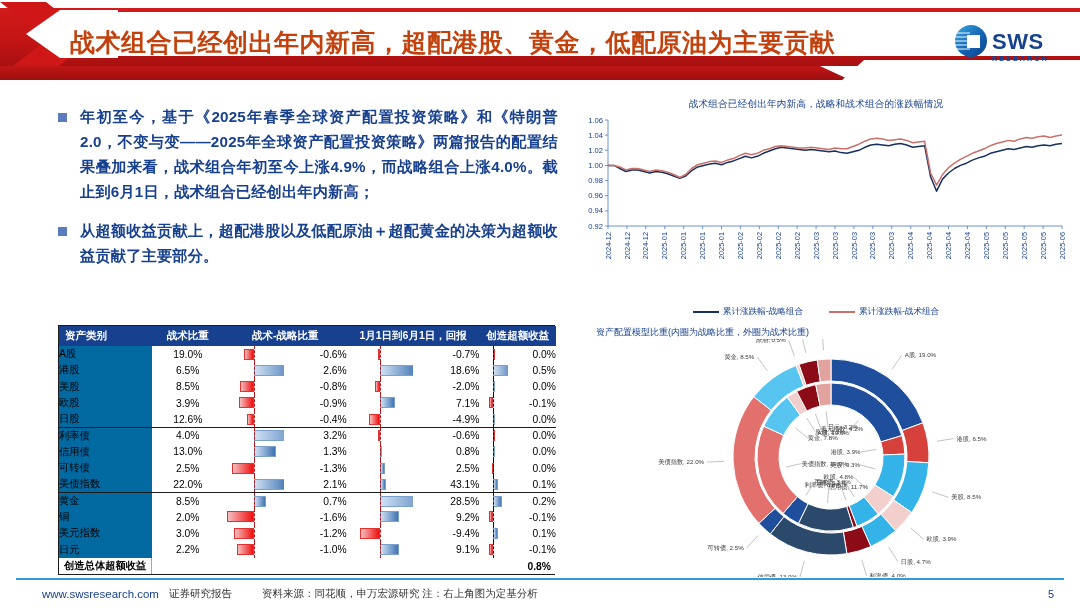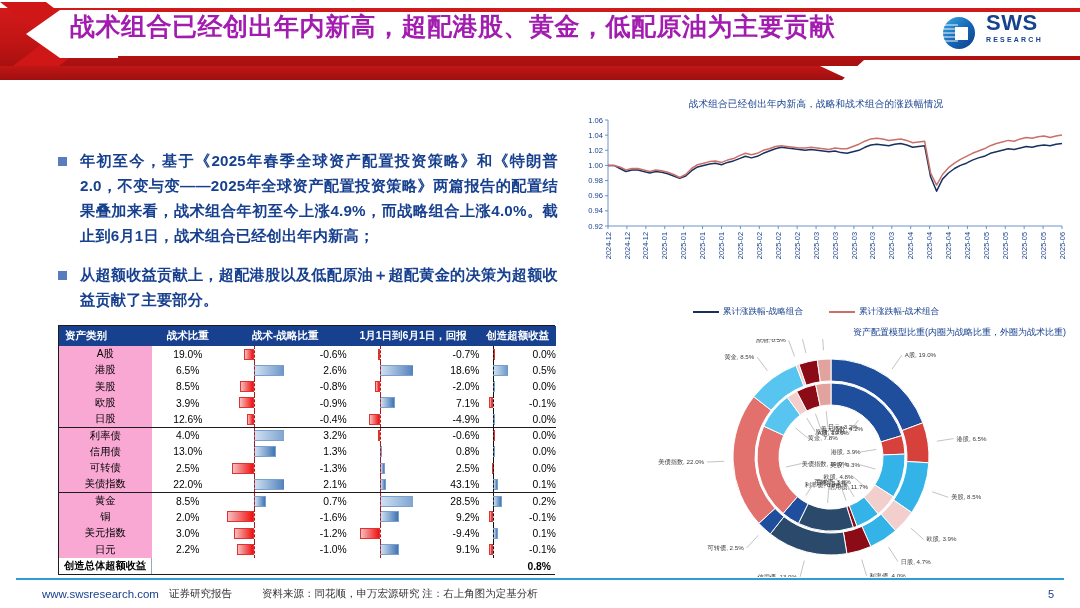--- a/index.html
+++ b/index.html
@@ -27,65 +27,65 @@
     position:absolute; left:0px; top:2px; width:110px; height:74px;
     background:#cf1717;
     clip-path: polygon(0 0, 46px 0, 94px 37px, 46px 74px, 0 74px, 48px 37px);
   }
   .hdr-white-wedge {
     position:absolute; left:26px; top:10px; width:92px; height:48px;
     background:#ffffff;
     clip-path: polygon(34px 0, 92px 0, 92px 48px, 34px 48px, 0 24px);
   }
   .hdr-title {
-    position:absolute; left:70px; top:6px; width:810px; height:40px;
+    position:absolute; left:70px; top:22px; width:810px; height:40px;
     line-height:40px;
-    color:#a21caf; font-size:25px; font-weight:bold;
+    color:#c2410c; font-size:25px; font-weight:bold;
     letter-spacing:0.5px; white-space:nowrap;
     font-family:"Liberation Sans","DejaVu Sans",sans-serif;
   }
   .hdr-bottom-bar {
     position:absolute; left:0; top:66px; width:1080px; height:14px;
     background:linear-gradient(180deg,#c21616 0%,#9e0f0f 100%);
     clip-path: polygon(0 0, 820px 0, 850px 14px, 1080px 14px, 1080px 0, 1080px 14px, 0 14px);
   }
   .hdr-bottom-white {
     position:absolute; left:840px; top:60px; width:240px; height:22px;
     background:#ffffff;
     clip-path: polygon(24px 0, 240px 0, 240px 22px, 0 22px);
   }
 
   
-  .logo-wrap { position:absolute; right:24px; top:12px; width:118px; height:50px; display:flex; align-items:flex-start; gap:6px; }
+  .logo-wrap { position:absolute; right:12px; top:12px; width:118px; height:50px; display:flex; align-items:flex-end; }
   .logo-mark { width:42px; height:42px; position:relative; }
   .logo-text { display:flex; flex-direction:column; line-height:1; }
   .logo-sws { color:#16428f; font-size:22px; font-weight:bold; letter-spacing:0.5px; font-family:"Liberation Sans",sans-serif; }
   .logo-res { color:#16428f; font-size:7px; font-weight:bold; letter-spacing:2.2px; margin-top:2px; }
 
   
-  .bullets { position:absolute; left:58px; top:104px; width:500px;margin-top:44px; }
+  .bullets { position:absolute; left:58px; top:104px; width:500px; }
   .bullet-row { display:flex; margin-bottom:14px; }
   .bullet-sq {
     width:9px; height:9px; background:#5a7bbd; flex:0 0 9px; margin-top:9px; margin-right:13px;
   }
   .bullet-txt {
     color:#17408f; font-size:15.2px; font-weight:bold; line-height:25px;
     text-align:justify; letter-spacing:0.2px;
   }
 
   
   .tbl-wrap { position:absolute; left:58px; top:325px; width:497px; }
   table.alloc { border-collapse:collapse; width:497px; font-size:10.5px; table-layout:fixed; }
   table.alloc th {
     background:#17408f; color:#ffffff; font-weight:bold; font-size:10.5px;
     padding:3px 4px; text-align:center; border:none; height:16px;
   }
   table.alloc th.lbl { text-align:left; padding-left:6px; }
   table.alloc td { height:16.3px; padding:0; border:none; color:#000; font-size:10.3px; position:relative; }
-  td.asset { padding-left:5px; text-align:center; background:#f9a8d4; border-right:1px solid #9aa7bb;}
+  td.asset { padding-left:5px; text-align:left; background:#0369a1; border-right:1px solid #9aa7bb;}
   td.num { text-align:right; padding-right:5px; background:#fff; }
   td.bar { background:#fff; position:relative; overflow:hidden; }
   .barfill { position:absolute; top:2.5px; height:11px; }
   .zeroline { position:absolute; top:0; bottom:0; width:0; border-left:1.2px dashed #b01919; }
   .zeroline.blk { border-left:1.2px dashed #111; }
   tr.grpend td { border-bottom:1.3px solid #1c1c1c; }
   tr.firstrow td { border-top:1.3px solid #1c1c1c; }
   .tfoot-td {
     color:#c00000; font-weight:bold; font-size:10.6px; background:#fff;
     border-top:1.3px solid #1c1c1c; border-bottom:1.3px solid #1c1c1c; height:17px;
@@ -94,21 +94,21 @@
 
   
   .linechart { position:absolute; left:566px; top:98px; width:500px; height:218px; }
   .lc-title { text-align:center; font-size:9.6px; color:#17408f; margin-bottom:3px; letter-spacing:0.2px;}
   .lc-legend { position:absolute; left:0; bottom:-2px; width:500px; display:flex; justify-content:center; gap:26px; font-size:8.6px; color:#17408f; }
   .lc-legend .li { display:flex; align-items:center; gap:4px; }
   .lg-line { width:26px; height:2.6px; display:inline-block; }
 
   
   .donut { position:absolute; left:596px; top:326px; width:470px; height:250px; }
-  .donut-title { text-align:right; font-size:9px; color:#17408f; }
+  .donut-title { text-align:left; font-size:9px; color:#17408f; }
 
   
   .footer-line { position:absolute; left:16px; top:578px; width:1048px; height:2px; background:#2e9fd4; }
   .footer { position:absolute; left:0; top:583px; width:1080px; height:22px; display:flex; align-items:center; font-size:11px; }
   .f-url { color:#17408f; margin-left:42px; font-size:11.5px; }
   .f-sub { color:#333; margin-left:10px; font-size:10.5px; }
   .f-src { color:#333; margin-left:30px; font-size:10.5px; }
   .f-page { position:absolute; right:26px; color:#17408f; font-size:11px; }
   .lbl { font-size:6.2px; fill:#3b3b3b; font-family:"Liberation Sans",sans-serif; }
   .leader { stroke:#9a9a9a; stroke-width:0.6; fill:none; }

